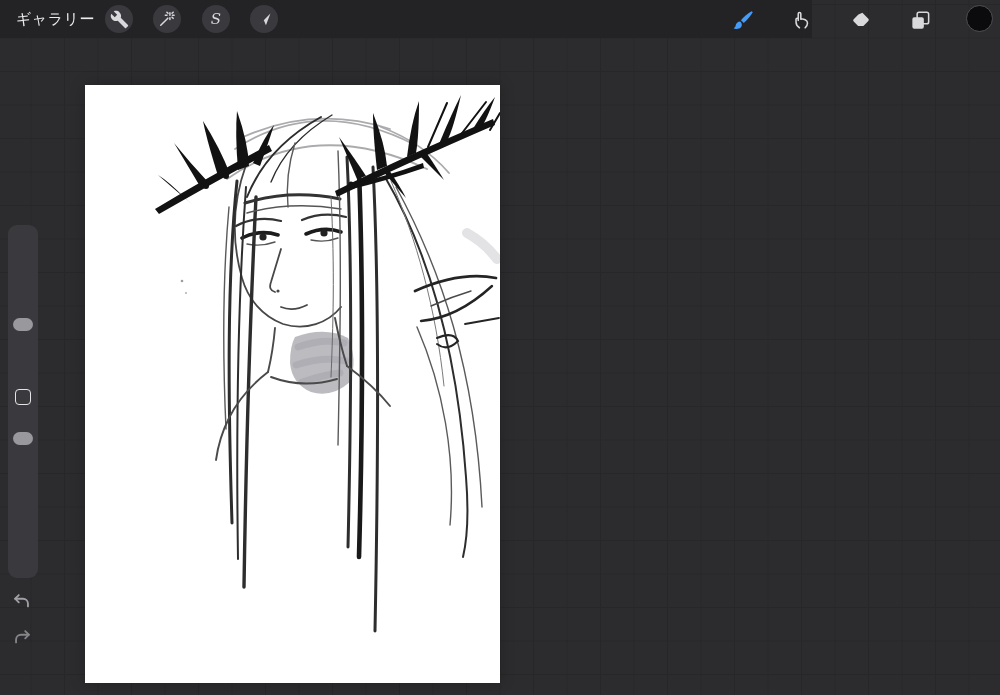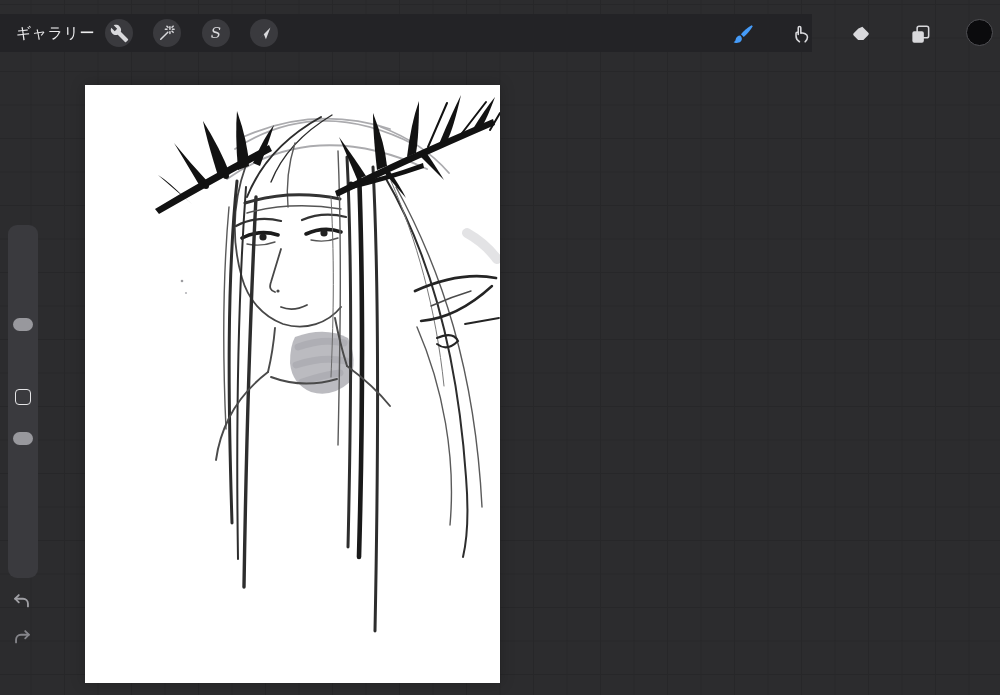--- a/index.html
+++ b/index.html
@@ -9,21 +9,21 @@
     --current_color:#0b0b0d; --text:#ececee;
   }
   *{box-sizing:border-box;margin:0;padding:0;border:none;background:none}
   html,body{width:1000px;height:695px;overflow:hidden}
   body{font-family:"Liberation Sans",sans-serif;background:var(--background)}
   .screen{position:relative;width:1000px;height:695px;
     background-color:var(--background);
     background-image:linear-gradient(var(--grid_line) 1px,transparent 1px),
                      linear-gradient(90deg,var(--grid_line) 1px,transparent 1px);
     background-size:33.5px 33.5px;background-position:-3px 4px;}
-  .topbar{position:absolute;top:14px;left:0;width:812px;height:38px;background:var(--topbar);z-index:10}
+  .topbar{position:absolute;top:0;left:0;width:812px;height:38px;background:var(--topbar);z-index:10}
   .gallery{position:absolute;left:16px;top:0;height:38px;line-height:38px;
     color:var(--text);font-size:15px;letter-spacing:.5px;cursor:pointer}
   .circle-btn{position:absolute;top:5px;width:28px;height:28px;border-radius:50%;
     background:var(--button_circle);display:flex;align-items:center;justify-content:center;cursor:pointer}
   .flat-btn{position:absolute;top:8px;width:24px;height:24px;display:flex;align-items:center;justify-content:center;cursor:pointer}
   .color-btn{position:absolute;top:5px;left:966px;width:27px;height:27px;border-radius:50%;
     background:var(--current_color);border:1.5px solid #515155;cursor:pointer}
   .canvas{position:absolute;left:85px;top:85px;width:415px;height:598px;background:var(--canvas);
     box-shadow:0 0 14px rgba(0,0,0,.22)}
   .artwork{position:absolute;inset:0;width:100%;height:100%}

